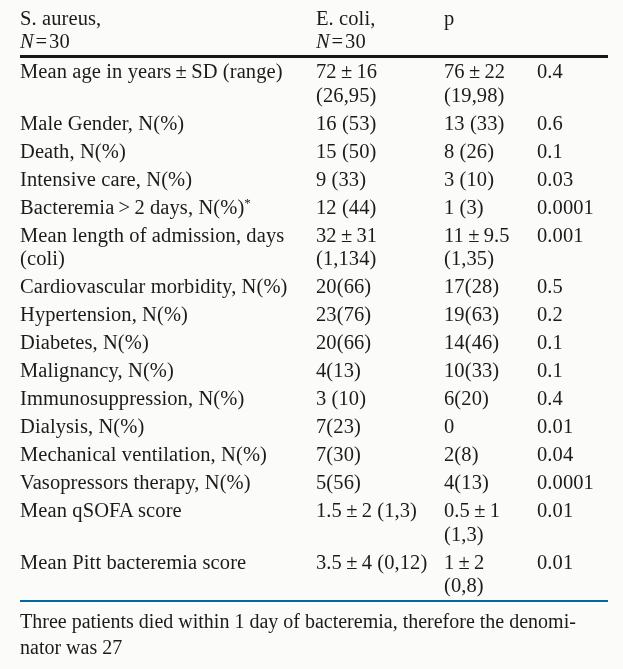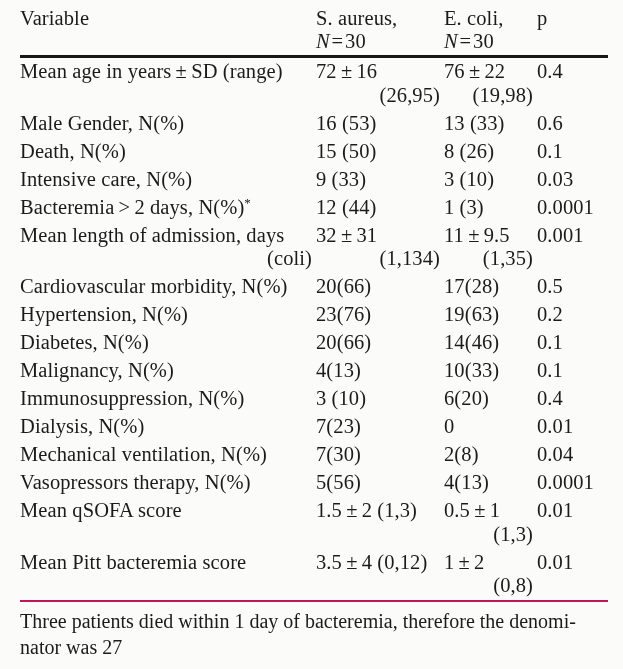--- a/index.html
+++ b/index.html
@@ -14,27 +14,27 @@
 
   .tr { display: grid; grid-template-columns: 296px 128px 93px 1fr; }
   .td {
     font-size: 20.5px;
     line-height: 23.5px;
     padding: 2px 4px 2.5px 0;
     letter-spacing: 0.1px;
   }
   .thead .td { line-height: 23px; padding-bottom: 2px; }
   .thead { border-bottom: 3.5px solid #171717; }
-  .tbody { border-bottom: 2px solid #be185d; }
+  .tbody { border-bottom: 2px solid #0369a1; }
 
   .ital { }
   .nline { display: block; }
   .nline::first-letter { font-style: italic; }
 
-  .l2 { display: block; text-align: right; }
+  .l2 { display: block; }
   .l2:empty { display: none; }
 
   sup.marker {
     font-size: 13px;
     line-height: 0;
     vertical-align: 7px;
   }
   sup.marker:empty { display: none; }
 
   .footnote {
@@ -43,21 +43,20 @@
     line-height: 26px;
   }
   .fline { display: block; }
 </style>
 </head>
 <body>
 
 <div class="sheet">
 
   <div class="tr thead">
-    <div class="td c1">Variable</div>
     <div class="td c2">
       <span class="ital">S. aureus,</span>
       <span class="nline">N = 30</span>
     </div>
     <div class="td c3">
       <span class="ital">E. coli,</span>
       <span class="nline">N = 30</span>
     </div>
     <div class="td c4 ital">p</div>
   </div>

